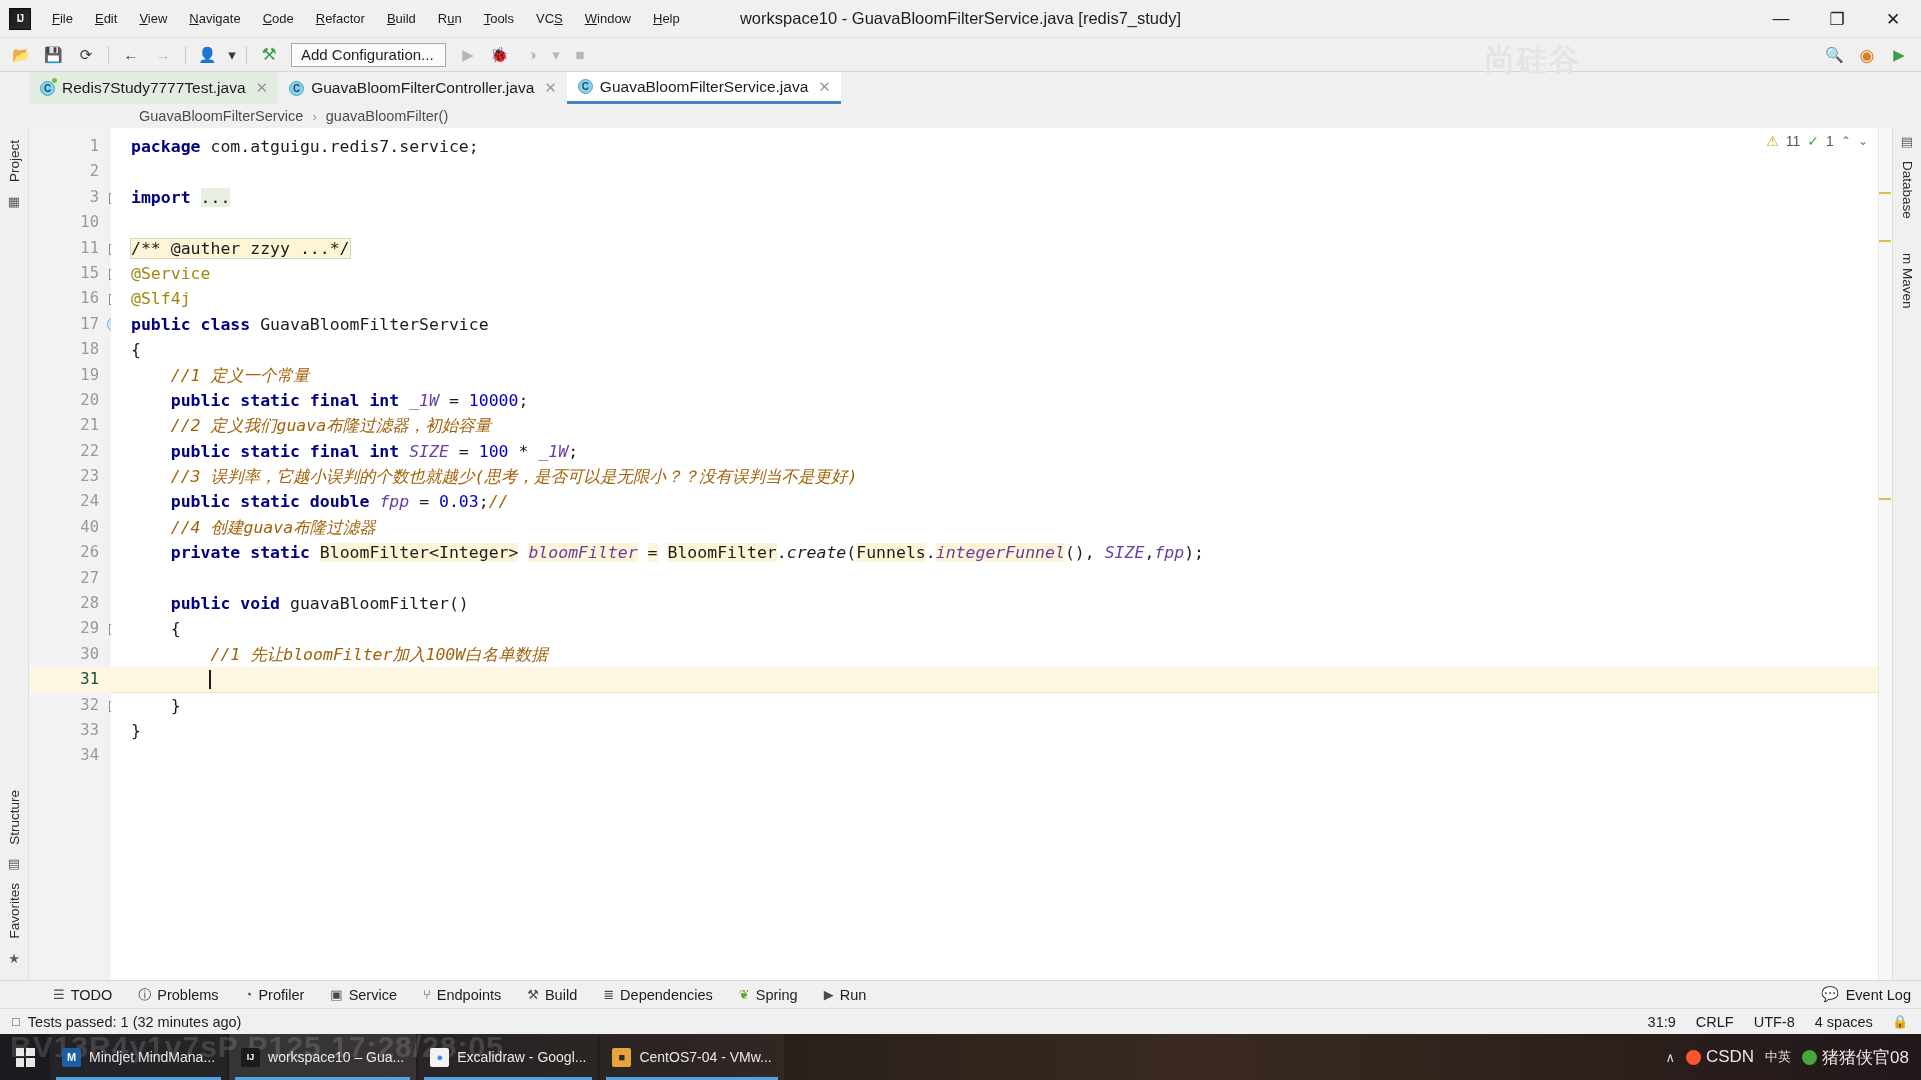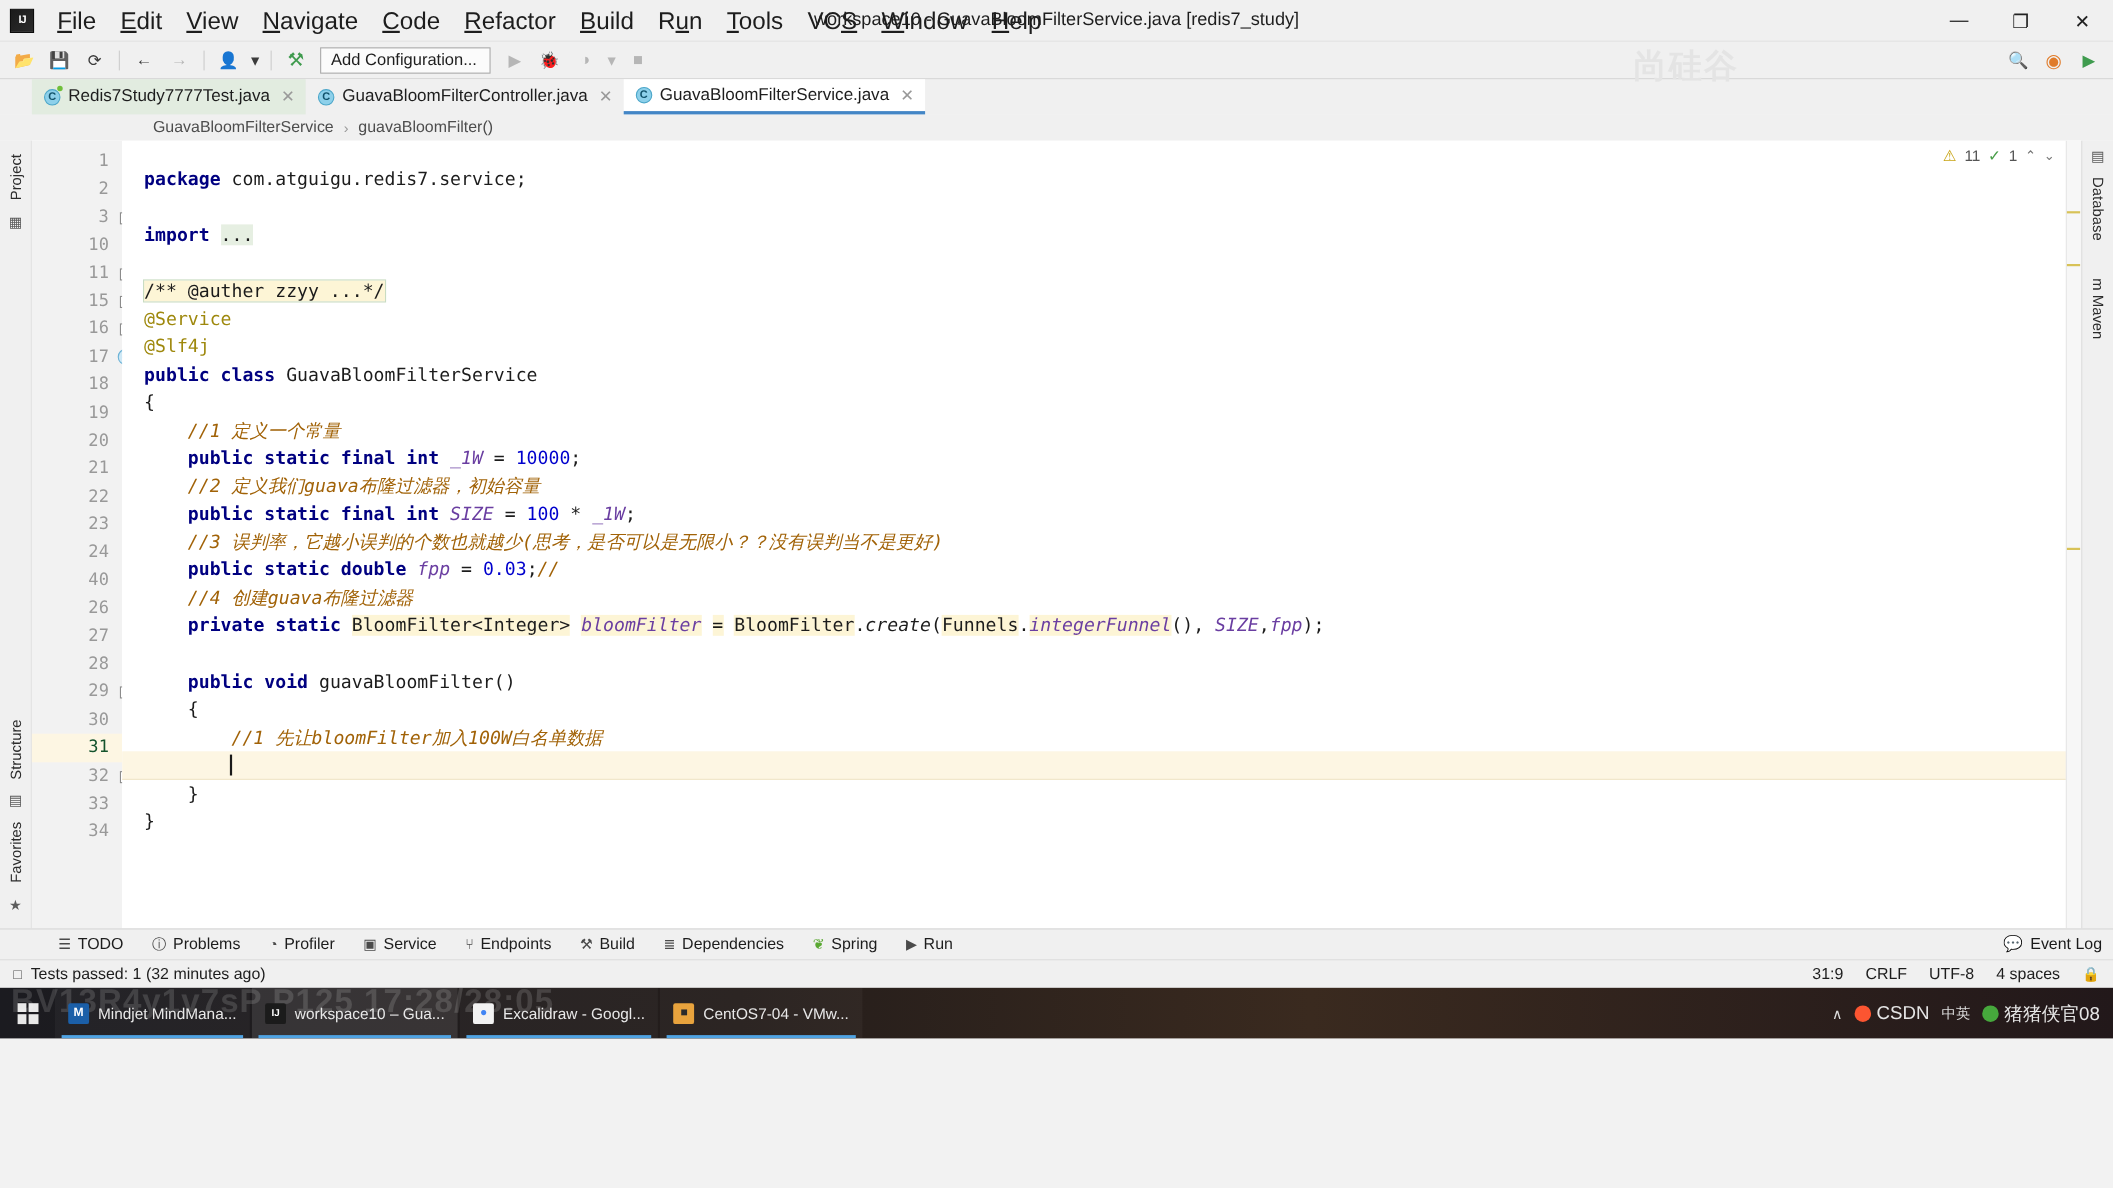--- a/index.html
+++ b/index.html
@@ -5,37 +5,37 @@
   * { box-sizing: border-box; margin: 0; padding: 0; }
   html, body {
     width: 1921px; height: 1080px;
     overflow: hidden;
     background: #f2f2f2;
     font-family: "Liberation Sans", sans-serif;
     font-size: 16px;
     color: #1a1a1a;
     -webkit-font-smoothing: antialiased;
   }
-  #app { width: 1921px; height: 944px; display: flex; flex-direction: column; position: relative; }
+  #app { width: 1921px; height: 1080px; display: flex; flex-direction: column; position: relative; }
 
   
   .titlebar {
     height: 38px; background: #f0f0f0; display: flex; align-items: center;
     border-bottom: 1px solid #e0e0e0; flex: 0 0 38px; position: relative;
   }
   .ij-logo {
     width: 22px; height: 22px; margin-left: 9px; margin-right: 10px;
     background: linear-gradient(135deg,#1b1b1b 0%,#2b2b2b 100%);
     border: 1px solid #0d0d0d; display: flex; align-items: center; justify-content: center;
     color: #fff; font-size: 10px; font-weight: bold; letter-spacing: -1px;
     font-family: "Liberation Sans", sans-serif;
   }
   .menubar { display: flex; align-items: center; gap: 0px; }
   .menu-item {
-    padding: 5px 11px; font-size: 22px; color: #1d1d1d; cursor: default;
+    padding: 5px 11px; font-size: 13px; color: #1d1d1d; cursor: default;
     white-space: nowrap; line-height: 1;
   }
   .menu-item u { text-decoration: underline; }
   .win-title {
     position: absolute; left: 0; right: 0; text-align: center;
     font-size: 16.5px; color: #1d1d1d; pointer-events: none;
   }
   .win-controls { position: absolute; right: 0; top: 0; height: 38px; display: flex; }
   .win-btn {
     width: 56px; height: 38px; display: flex; align-items: center; justify-content: center;
@@ -125,21 +125,21 @@
   }
   .foldline {
     position: absolute; right: -4px; top: 18px; width: 1px; height: 18px; background: #9a9a9a;
   }
   .runmark {
     position: absolute; right: -11px; top: 5px; width: 15px; height: 15px; border-radius: 50%;
     background: #cfe8f5; border: 1px solid #6bb2d6; color: #16628a; font-size: 10px;
     display: flex; align-items: center; justify-content: center;
   }
   .code {
-    flex: 1 1 auto; position: relative; padding-top: 22px; overflow: hidden;
+    flex: 1 1 auto; position: relative; padding-top: 6px; overflow: hidden;
     font-family: "DejaVu Sans Mono", monospace; font-size: 16.5px; line-height: 25.4px;
     white-space: pre; background: #fff;
   }
   .code .ln { height: 25.4px; padding-left: 20px; position: relative; }
   .code .ln.cur { background: #fdf6e3; }
   .code .ln.cur::after {
     content:""; position:absolute; left:0; right:0; bottom:0; height:1px; background:#f0e6c8;
   }
   .kw   { color: #000080; font-weight: bold; }
   .plain{ color: #1c1c1c; }

